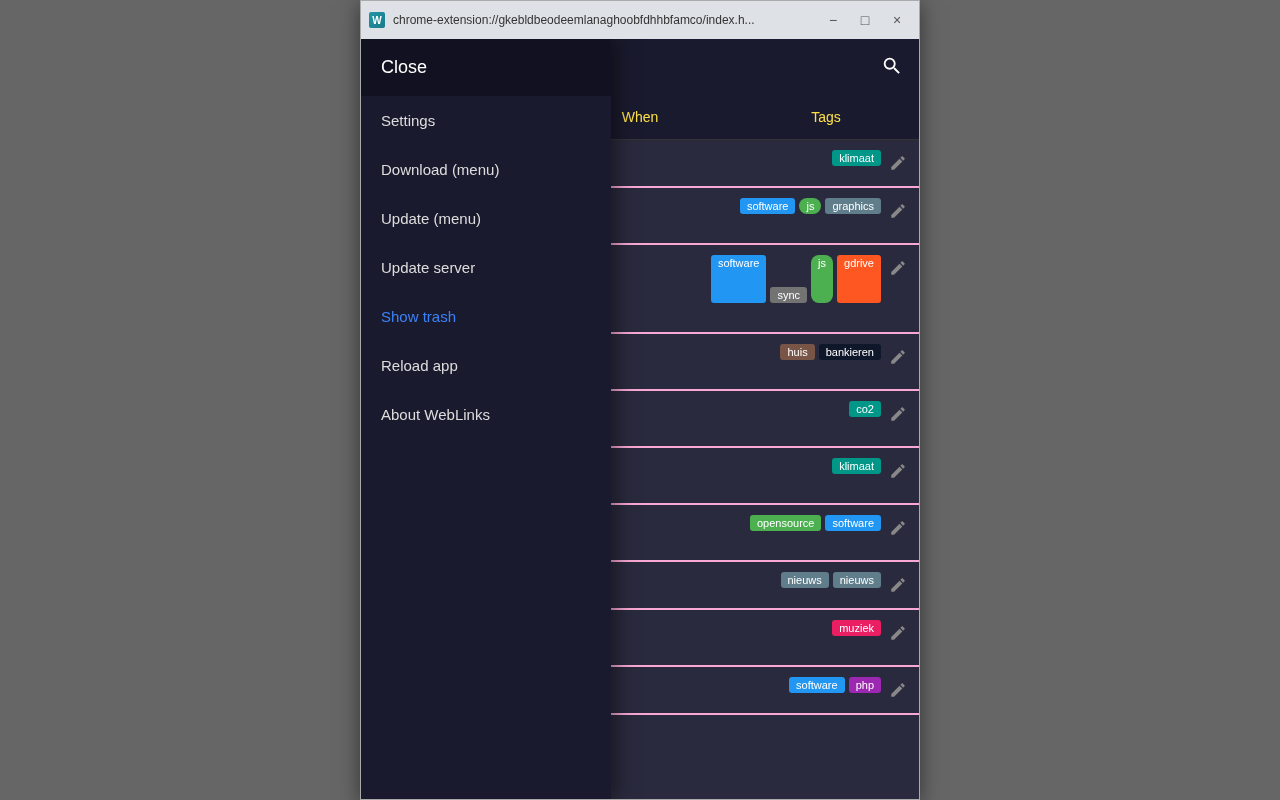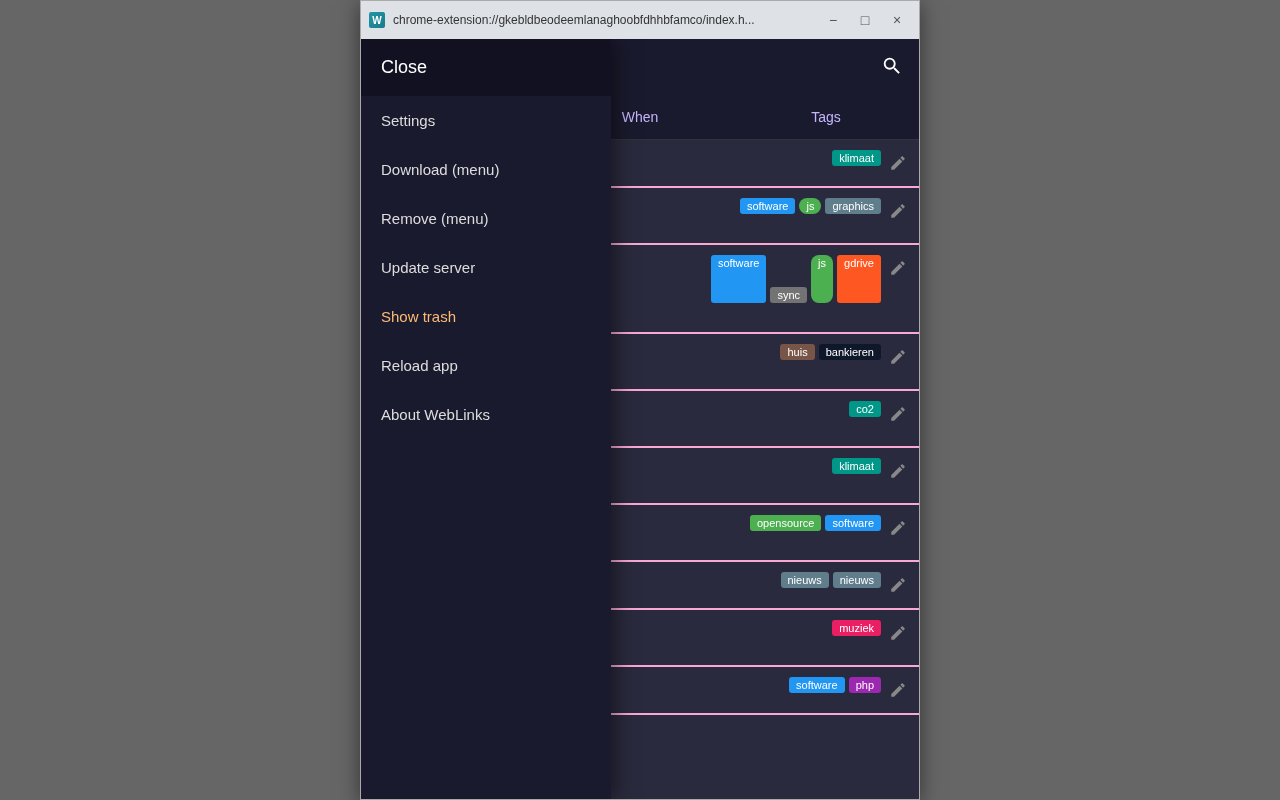--- a/index.html
+++ b/index.html
@@ -108,21 +108,21 @@
       display: flex;
       background: #1a1a2e;
       border-bottom: 1px solid #333;
       flex-shrink: 0;
     }
 
     .nav-tab {
       flex: 1;
       text-align: center;
       padding: 12px 8px;
-      color: #c4b5fd;
+      color: #fde047;
       font-size: 14px;
       cursor: pointer;
       border-bottom: 2px solid transparent;
     }
 
     
     .items-list {
       flex: 1;
       overflow-y: auto;
       background: #2a2a3e;
@@ -231,21 +231,21 @@
     .menu-item {
       padding: 16px 20px;
       color: #ddd;
       font-size: 15px;
       cursor: pointer;
       border: none;
       background: transparent;
       text-align: left;
       width: 100%;
     }
-    .menu-item.highlight { color: #fdba74; }
+    .menu-item.highlight { color: #3b82f6; }
   </style>
 </head>
 <body>
 
 <div style="position:absolute;top:0;left:0;width:100%;height:100%;background:#666;"></div>
 
 <div class="browser-window">
 
   <div class="title-bar">
     <div class="title-bar-favicon" style="background: linear-gradient(135deg, #2196a6, #1a7a8a); border-radius:2px; display:flex; align-items:center; justify-content:center;">
@@ -399,18 +399,18 @@
           </div>
           <span class="list-item-edit"><svg width="18" height="18" viewBox="0 0 24 24" fill="currentColor">
               <path d="M3 17.25V21h3.75L17.81 9.94l-3.75-3.75L3 17.25zM20.71 7.04c.39-.39.39-1.02 0-1.41l-2.34-2.34c-.39-.39-1.02-.39-1.41 0l-1.83 1.83 3.75 3.75 1.83-1.83z"></path>
             </svg></span>
         </div>
       </div>
 
     <div class="menu-overlay">
       <div class="dropdown-menu">
         <button class="menu-close-btn">Close</button>
-        <div id="menu-items-container"><button class="menu-item">Settings</button><button class="menu-item">Download (menu)</button><button class="menu-item">Remove (menu)</button><button class="menu-item">Update server</button><button class="menu-item highlight">Show trash</button><button class="menu-item">Reload app</button><button class="menu-item">About WebLinks</button></div>
+        <div id="menu-items-container"><button class="menu-item">Settings</button><button class="menu-item">Download (menu)</button><button class="menu-item">Update (menu)</button><button class="menu-item">Update server</button><button class="menu-item highlight">Show trash</button><button class="menu-item">Reload app</button><button class="menu-item">About WebLinks</button></div>
       </div>
     </div>
 
   </div>
 </div>
 
 </body></html>

